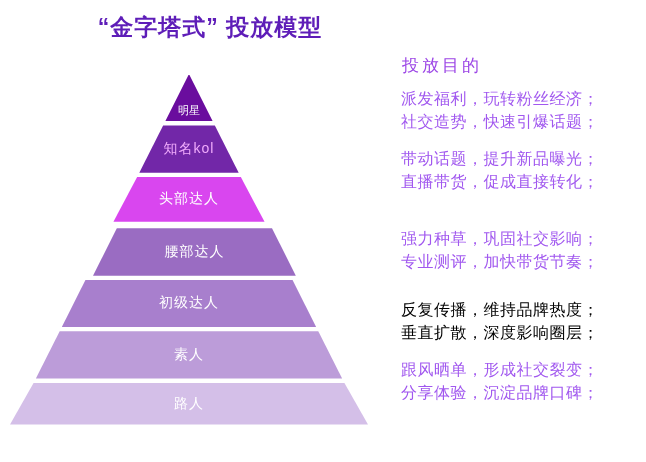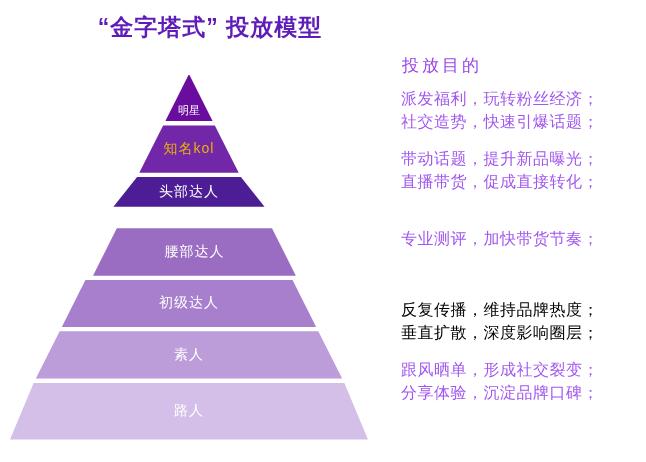--- a/index.html
+++ b/index.html
@@ -71,49 +71,50 @@
 </head>
 <body>
 
 <div class="page" style="background: rgb(255, 255, 255);">
   <h1 class="page-title" style="color: rgb(94, 29, 184);">“金字塔式” 投放模型</h1>
   <div class="pyramid" id="pyramid">
       <div class="tier apex" style="top: 74px; left: 165.152px; width: 47.695px; height: 47.4286px; background: rgb(106, 13, 158); clip-path: polygon(23.8475px 0px, calc(100% - 23.8475px) 0px, 100% 100%, 0px 100%);">
         <span style="color: rgb(255, 255, 255);">明星</span>
       </div>
       <div class="tier" style="top: 125.429px; left: 139.294px; width: 99.4125px; height: 47.4286px; background: rgb(114, 39, 168); clip-path: polygon(23.8475px 0px, calc(100% - 23.8475px) 0px, 100% 100%, 0px 100%);">
-        <span style="color: #eab308;">知名kol</span>
+        <span style="color: #f0abfc;">知名kol</span>
       </div>
-      <div class="tier" style="top: 176.857px; left: 113.435px; width: 151.13px; height: 30px; background: #4c1d95; clip-path: polygon(23.8475px 0px, calc(100% - 23.8475px) 0px, 100% 100%, 0px 100%); justify-content: center;">
+      <div class="tier" style="top: 176.857px; left: 113.435px; width: 151.13px; height: 45px; background: #d946ef; clip-path: polygon(23.8475px 0px, calc(100% - 23.8475px) 0px, 100% 100%, 0px 100%); justify-content: center;">
         <span style="color: rgb(255, 255, 255);">头部达人</span>
       </div>
       <div class="tier" style="top: 228.286px; left: 93px; width: 202.848px; height: 47.4286px; background: rgb(154, 108, 194); clip-path: polygon(23.8475px 0px, calc(100% - 23.8475px) 0px, 100% 100%, 0px 100%);">
         <span style="color: rgb(255, 255, 255);">腰部达人</span>
       </div>
       <div class="tier" style="top: 279.714px; left: 61.7175px; width: 254.565px; height: 47.4286px; background: rgb(168, 127, 205); clip-path: polygon(23.8475px 0px, calc(100% - 23.8475px) 0px, 100% 100%, 0px 100%);">
         <span style="color: rgb(255, 255, 255);">初级达人</span>
       </div>
       <div class="tier" style="top: 331.143px; left: 35.8587px; width: 306.283px; height: 47.4286px; background: rgb(188, 156, 217); clip-path: polygon(23.8475px 0px, calc(100% - 23.8475px) 0px, 100% 100%, 0px 100%);">
         <span style="color: rgb(255, 255, 255); text-align: right;">素人</span>
       </div>
-      <div class="tier" style="top: 382.571px; left: 10px; width: 358px; height: 57px; background: rgb(212, 191, 232); clip-path: polygon(23.8475px 0px, calc(100% - 23.8475px) 0px, 100% 100%, 0px 100%);">
+      <div class="tier" style="top: 382.571px; left: 10px; width: 358px; height: 42px; background: rgb(212, 191, 232); clip-path: polygon(23.8475px 0px, calc(100% - 23.8475px) 0px, 100% 100%, 0px 100%);">
         <span style="color: rgb(255, 255, 255);">路人</span>
       </div>
     </div>
   <div class="right-panel-header" style="color: rgb(156, 70, 230);">投放目的</div>
   <div id="goals">
       <div class="goal-paragraph" style="top: 87px; color: rgb(161, 88, 239);">
         <div>派发福利，玩转粉丝经济；</div>
         <div>社交造势，快速引爆话题；</div>
       </div>
       <div class="goal-paragraph" style="top: 147px; color: rgb(161, 88, 239);">
         <div>带动话题，提升新品曝光；</div>
         <div>直播带货，促成直接转化；</div>
       </div>
       <div class="goal-paragraph" style="top: 227px; color: rgb(161, 88, 239);">
+        <div>强力种草，巩固社交影响；</div>
         <div>专业测评，加快带货节奏；</div>
       </div>
       <div class="goal-paragraph" style="top: 298px; color: #000000;">
         <div>反复传播，维持品牌热度；</div>
         <div>垂直扩散，深度影响圈层；</div>
       </div>
       <div class="goal-paragraph" style="top: 358px; color: rgb(161, 88, 239);">
         <div>跟风晒单，形成社交裂变；</div>
         <div>分享体验，沉淀品牌口碑；</div>
       </div>

